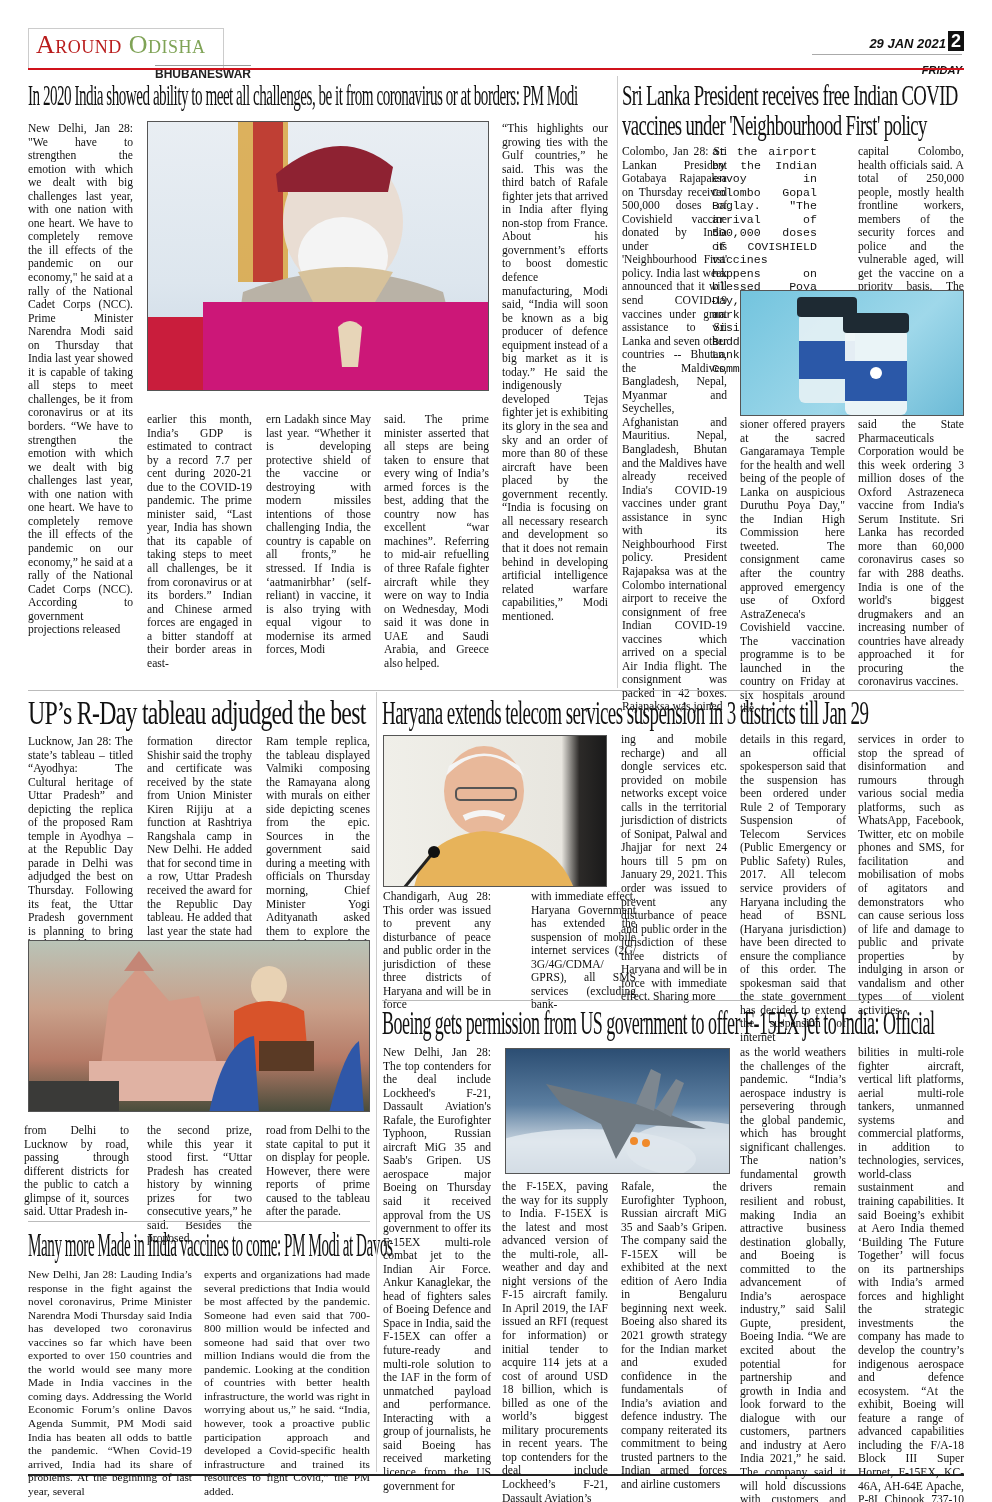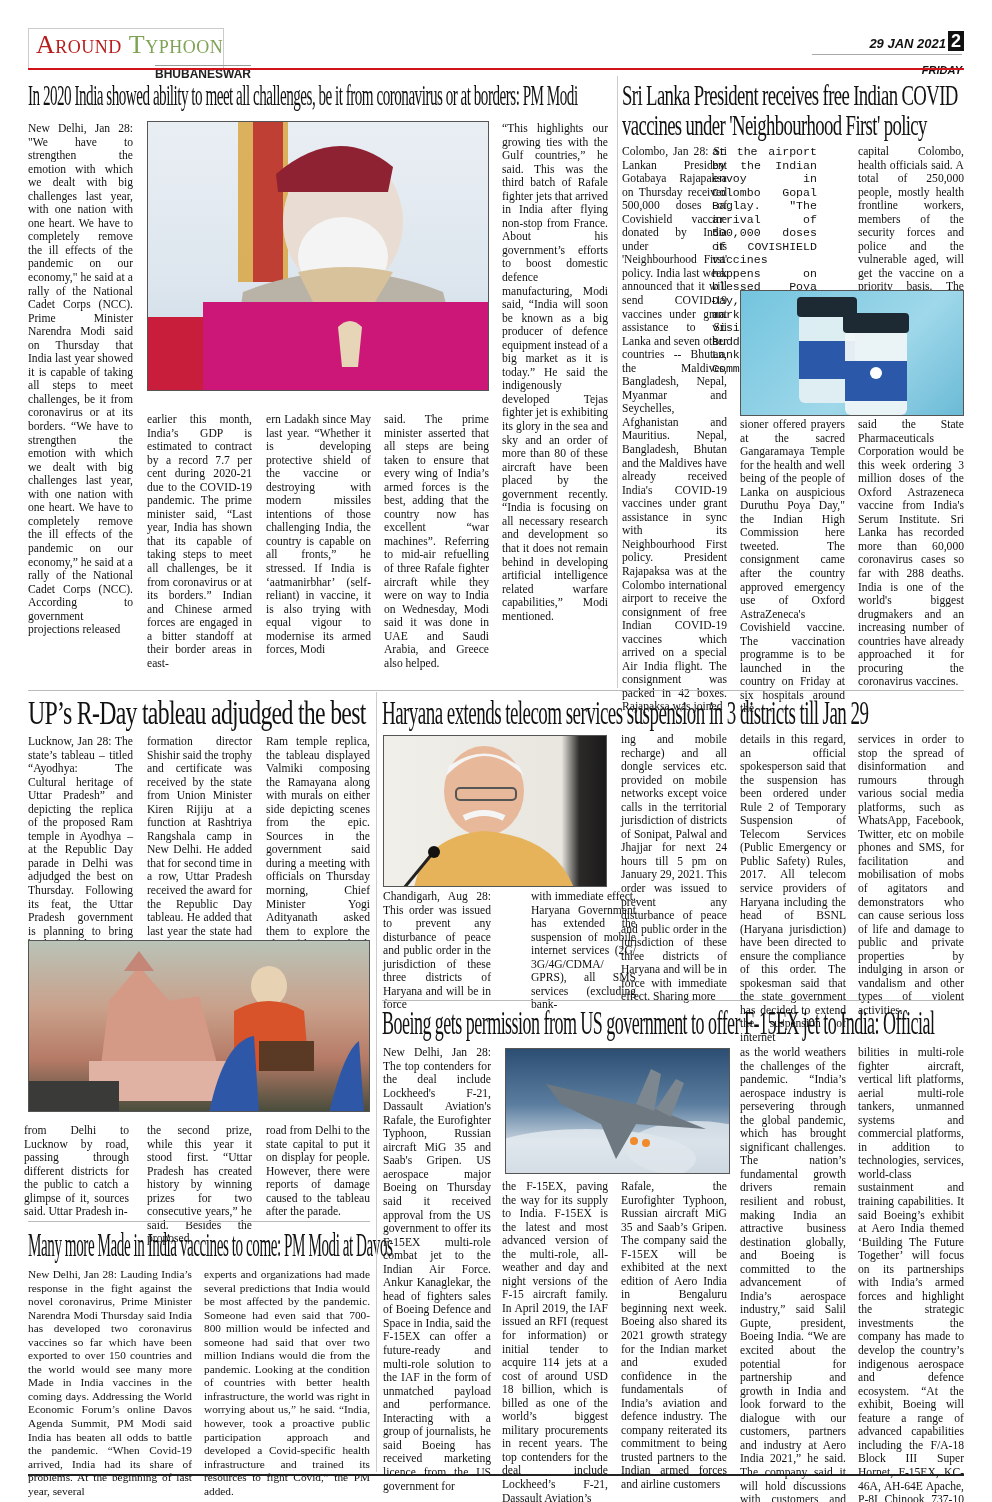--- a/index.html
+++ b/index.html
@@ -25,21 +25,21 @@
   .tableau-photo { background: linear-gradient(180deg, #b9c3b7 0%, #c9a08a 40%, #b57a66 70%, #4a4d3c 100%); }
   .jet-photo { background: linear-gradient(180deg, #2c4e73 0%, #5b7ea0 45%, #c7d3de 75%, #8ca0b4 100%); }
   .bottom-rule { height: 2px; background: #222; }
 </style>
 </head>
 <body>
 
 <div class="abs masthead-box"></div>
 <div class="abs mast-title">
   <span class="a">Around</span>
-  <span class="b">Typhoon</span>
+  <span class="b">Odisha</span>
 </div>
 <div class="abs mast-city">BHUBANESWAR</div>
 <div class="abs date">29 JAN  2021</div>
 <div class="abs pagenum">2</div>
 <div class="abs day">FRIDAY</div>
 <div class="abs red-rule"></div>
 
 <div class="abs headline" style="left:28px; top:78px; font-size:30px; transform: scaleX(0.505);">In 2020 India showed ability to meet all challenges, be it from coronavirus or at borders: PM Modi</div>
 <div class="abs rule-v" style="left:617px; top:76px; height:612px;"></div>
 
@@ -98,21 +98,21 @@
     <ellipse cx="240" cy="45" rx="18" ry="20" fill="#e8d2b4"></ellipse>
     <path d="M205 70 Q240 50 275 70 L280 130 L205 130 Z" fill="#d8532a"></path>
     <rect x="230" y="100" width="55" height="30" fill="#5a3a25"></rect>
     <path d="M180 172 Q195 100 225 95 L230 172 Z" fill="#2f57a8"></path>
     <path d="M300 172 Q315 110 330 100 L335 172 Z" fill="#2f57a8"></path>
     <rect x="0" y="140" width="90" height="32" fill="#3a3a38"></rect>
   </svg>
 </div>
 <div class="abs col" style="left:24px; top:1124px; width:105px; height:100px;">from Delhi to Lucknow by road, passing through different districts for the public to catch a glimpse of it, sources said. Uttar Pradesh in-</div>
 <div class="abs col" style="left:147px; top:1124px; width:105px; height:100px;">the second prize, while this year it stood first. “Uttar Pradesh has created history by winning prizes for two consecutive years,” he said. Besides the proposed</div>
-<div class="abs col" style="left:266px; top:1124px; width:104px; height:100px;">road from Delhi to the state capital to put it on display for people. However, there were reports of damage caused to the tableau after the parade.</div>
+<div class="abs col" style="left:266px; top:1124px; width:104px; height:100px;">road from Delhi to the state capital to put it on display for people. However, there were reports of prime caused to the tableau after the parade.</div>
 
 <div class="abs rule-h" style="left:28px; top:1221px; width:342px;"></div>
 
 <div class="abs headline" style="left:28px; top:1226px; font-size:34px; transform: scaleX(0.445);">Many more Made in India vaccines to come: PM Modi at Davos</div>
 <div class="abs col" style="left:28px; top:1268px; width:164px; height:200px; font-size:11.3px;">New Delhi, Jan 28: Lauding India’s response in the fight against the novel coronavirus, Prime Minister Narendra Modi Thursday said India has developed two coronavirus vaccines so far which have been exported to over 150 countries and the world would see many more Made in India vaccines in the coming days. Addressing the World Economic Forum’s online Davos Agenda Summit, PM Modi said India has beaten all odds to battle the pandemic. “When Covid-19 arrived, India had its share of problems. At the beginning of last year, several</div>
 <div class="abs col" style="left:204px; top:1268px; width:166px; height:200px; font-size:11.3px;">experts and organizations had made several predictions that India would be most affected by the pandemic. Someone had even said that 700-800 million would be infected and someone had said that over two million Indians would die from the pandemic. Looking at the condition of countries with better health infrastructure, the world was right in worrying about us,” he said. “India, however, took a proactive public participation approach and developed a Covid-specific health infrastructure and trained its resources to fight Covid,” the PM added.</div>
 
 <div class="abs rule-v" style="left:376px; top:692px; height:780px;"></div>
 
 <div class="abs headline" style="left:382px; top:694px; font-size:34px; transform: scaleX(0.56);">Haryana extends telecom services suspension in 3 districts till Jan 29</div>

